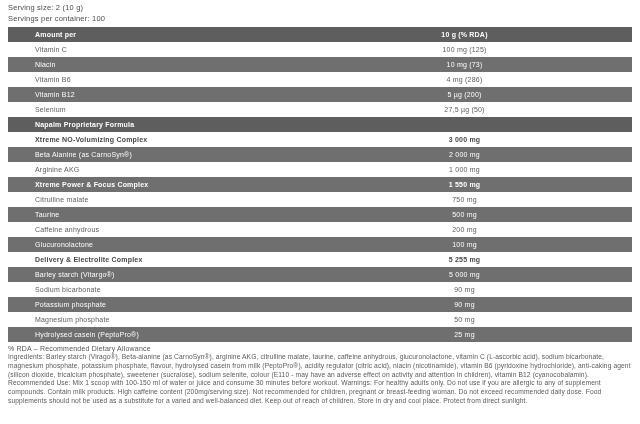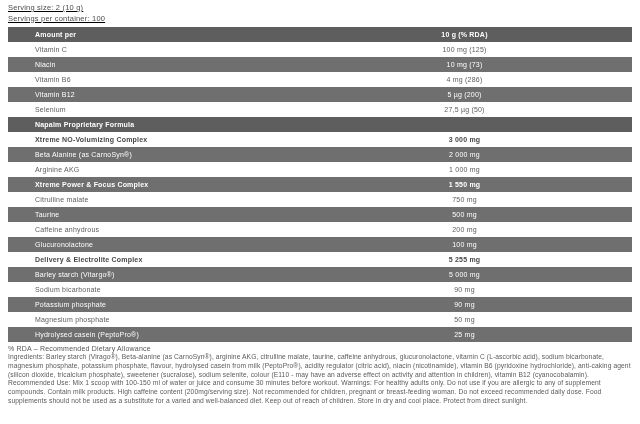--- a/index.html
+++ b/index.html
@@ -1,21 +1,21 @@
 <!DOCTYPE html>
 <html><head>
 <meta charset="utf-8">
 <style>
   * { margin:0; padding:0; box-sizing:border-box; }
   html,body { width:640px; height:424px; background:#ffffff; overflow:hidden; }
   body { font-family:"Liberation Sans", sans-serif; -webkit-font-smoothing:antialiased; }
 
   .label { width:640px; height:424px; padding-top:3px; }
 
-  .serving-block { padding-left:8px; margin-bottom:3px;text-decoration:underline; }
+  .serving-block { padding-left:8px; margin-bottom:3px; }
   .serving-line { font-size:7.5px; line-height:10.5px; color:#4c4c4c; letter-spacing:.2px; }
 
   .nutrition-table { margin:0 8px; }
   .row { display:flex; align-items:center; height:15px; font-size:7px; letter-spacing:.2px; }
   .row.light   { background:#ffffff; color:#5c5c5c; }
   .row.dark    { background:#6f6f6f; color:#ffffff; }
   .row.section { background:#5e5e5e; color:#ffffff; font-weight:700; }
   .row.header  { background:#5e5e5e; color:#ffffff; font-weight:700; }
   .row.bold { font-weight:700; }
   .row.bold.light { color:#474747; }

